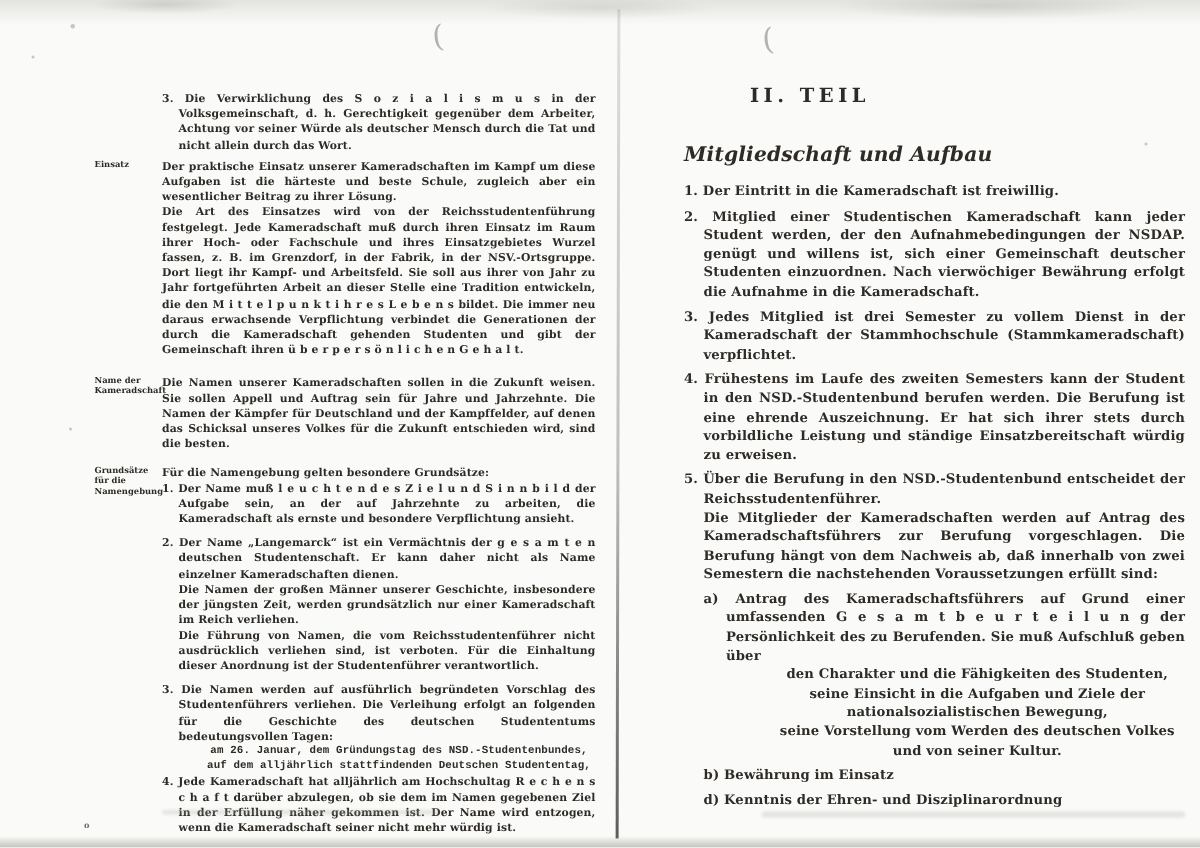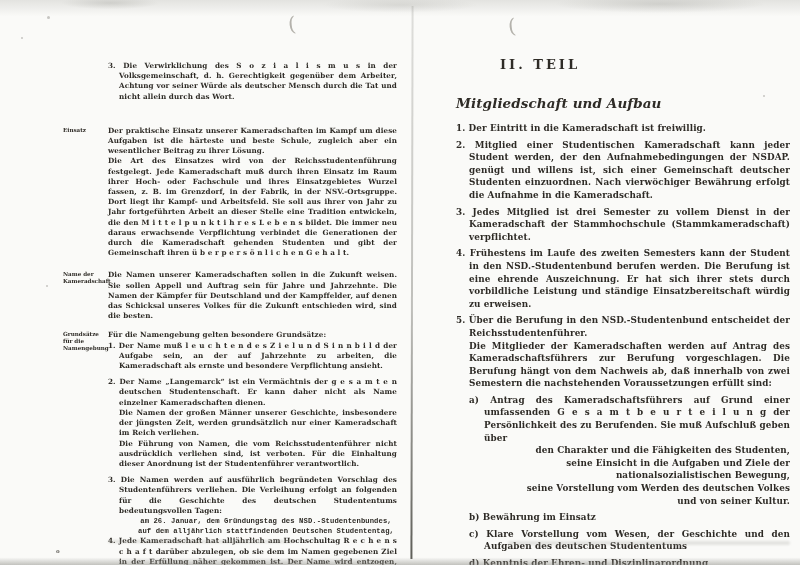--- a/index.html
+++ b/index.html
@@ -47,40 +47,40 @@
   .page-left p { margin:0; }
   .section { position:relative; }
   .margin-label {
     position:absolute; left:-45px; top:1px; width:41px;
     font-size:5.6px; line-height:6.6px; text-align:left; letter-spacing:0;
   }
   .hang  { padding-left:11px; text-indent:-11px; }
   .cont  { padding-left:11px; }
   .date  { padding-left:27px; text-align:center;font-family:Liberation Mono, monospace; }
   .mt4 { margin-top:4px; } .mt5 { margin-top:5px; } .mt6 { margin-top:6px; }
-  .mt8 { margin-top:24px; } .mt9 { margin-top:9px; } .mt12 { margin-top:12px; }
+  .mt8 { margin-top:4px; } .mt9 { margin-top:9px; } .mt12 { margin-top:12px; }
 
   
   .page-right {
     position:absolute; left:456px; top:58px; width:334px;
     font-size:8.8px; line-height:12.6px; font-weight:700;
     text-align:justify; letter-spacing:0.1px;
   }
   .page-right p { margin:0; }
   .part-heading {
     margin:0 0 0 44px; font-size:13px; letter-spacing:3px; font-weight:700; line-height:14px;
   }
   .main-heading { margin:24px 0 11px 0; font-size:13.5px; font-weight:700; line-height:15px;font-style:italic; }
   .r-item { margin-top:4px; }
   .r-item .hang { padding-left:13px; text-indent:-13px; }
   .r-extra { padding-left:13px; margin-top:1px; }
   .subs { padding-left:13px; }
   .sub-item { margin-top:4px; }
   .hang2 { padding-left:15px; text-indent:-15px; }
-  .detail { padding-left:44px; text-align:right; }
+  .detail { padding-left:44px; text-align:center; }
 </style>
 </head>
 <body>
 
 <div class="scan">
 
   <div class="edge-top"></div>
 
   <div class="mark" style="left:288px; top:14px;">(</div>
   <div class="mark" style="left:508px; top:16px;">(</div>
@@ -155,23 +155,20 @@
       <div class="sub-item">
         <p class="hang2"><span>a)</span> <span>Antrag des Kameradschaftsführers auf Grund einer umfassenden G e s a m t b e u r t e i l u n g der Persönlichkeit des zu Berufenden. Sie muß Aufschluß geben über</span></p>
         <p class="detail">den Charakter und die Fähigkeiten des Studenten,</p>
         <p class="detail">seine Einsicht in die Aufgaben und Ziele der nationalsozialistischen Bewegung,</p>
         <p class="detail">seine Vorstellung vom Werden des deutschen Volkes und von seiner Kultur.</p>
       </div>
       <div class="sub-item">
         <p class="hang2"><span>b)</span> <span>Bewährung im Einsatz</span></p>
       </div>
       <div class="sub-item">
-        <p class="hang2"><span>c)</span> <span>Klare Vorstellung vom Wesen, der Geschichte und den Aufgaben des deutschen Studententums</span></p>
-      </div>
-      <div class="sub-item">
         <p class="hang2"><span>d)</span> <span>Kenntnis der Ehren- und Disziplinarordnung</span></p>
       </div>
 
     </div>
   </div>
 
   <div class="gutter"></div>
   <div class="smudge sl"></div>
   <div class="smudge sr"></div>
   <div class="edge-bottom"></div>

